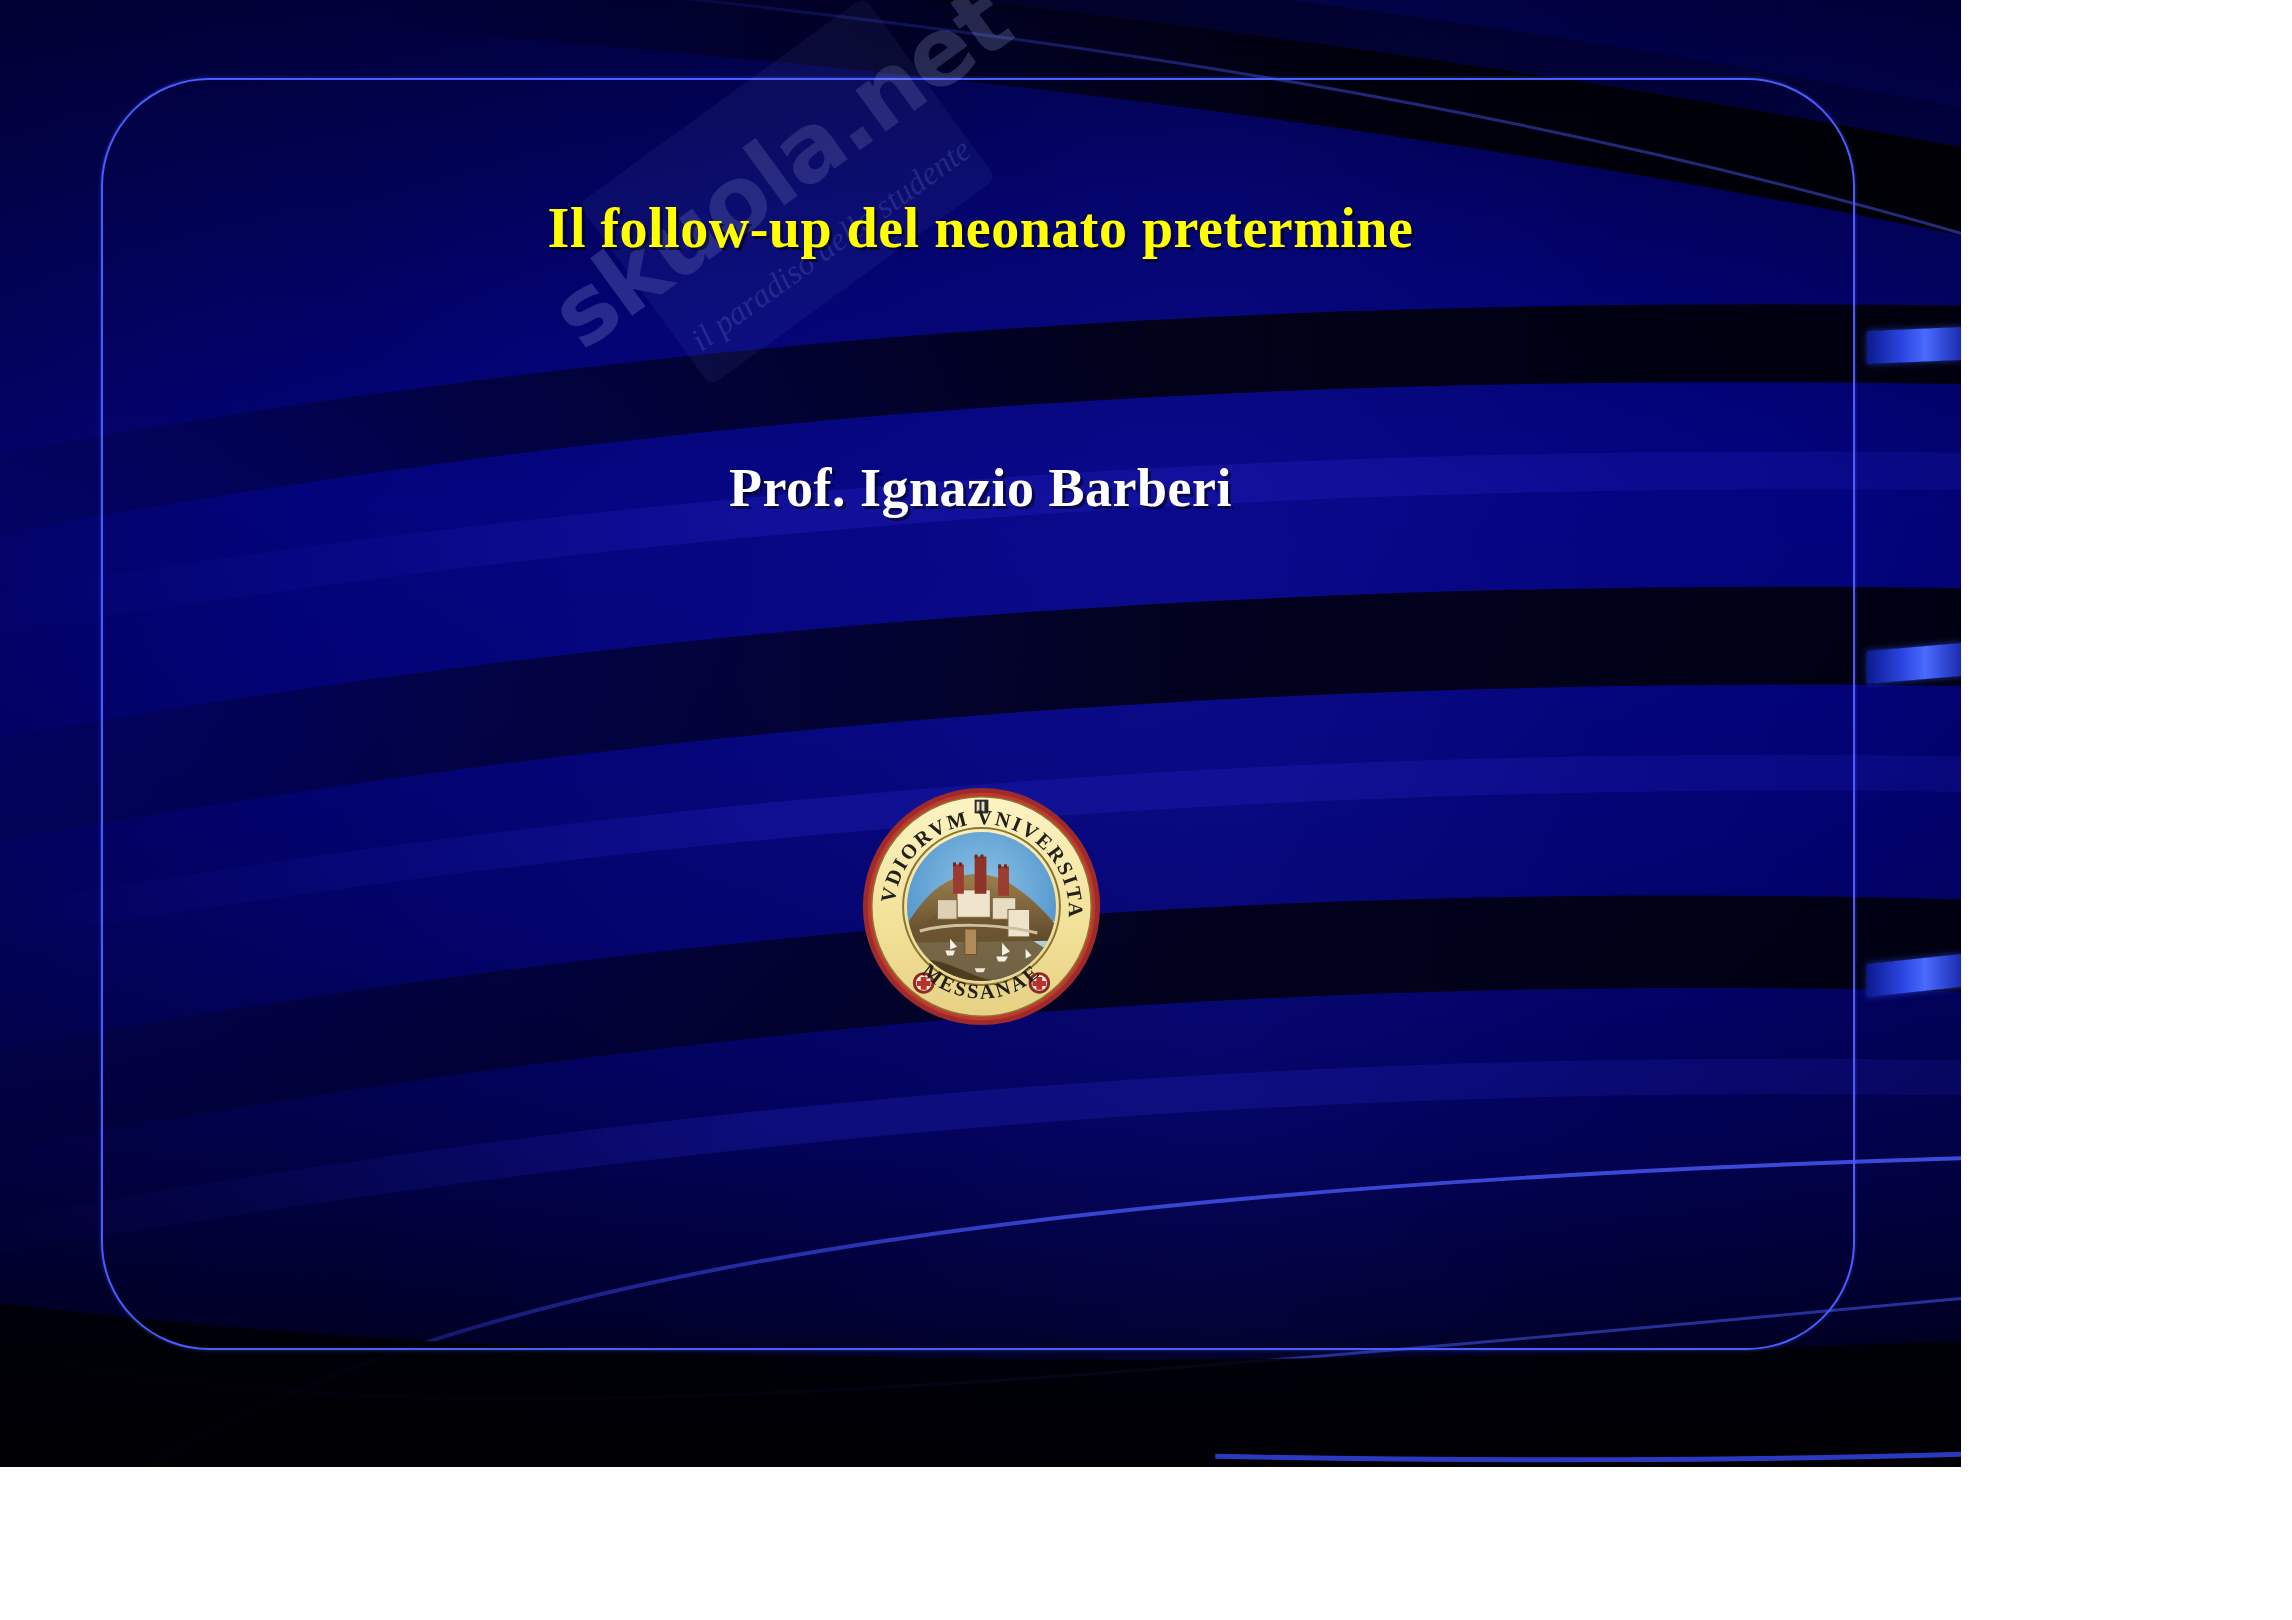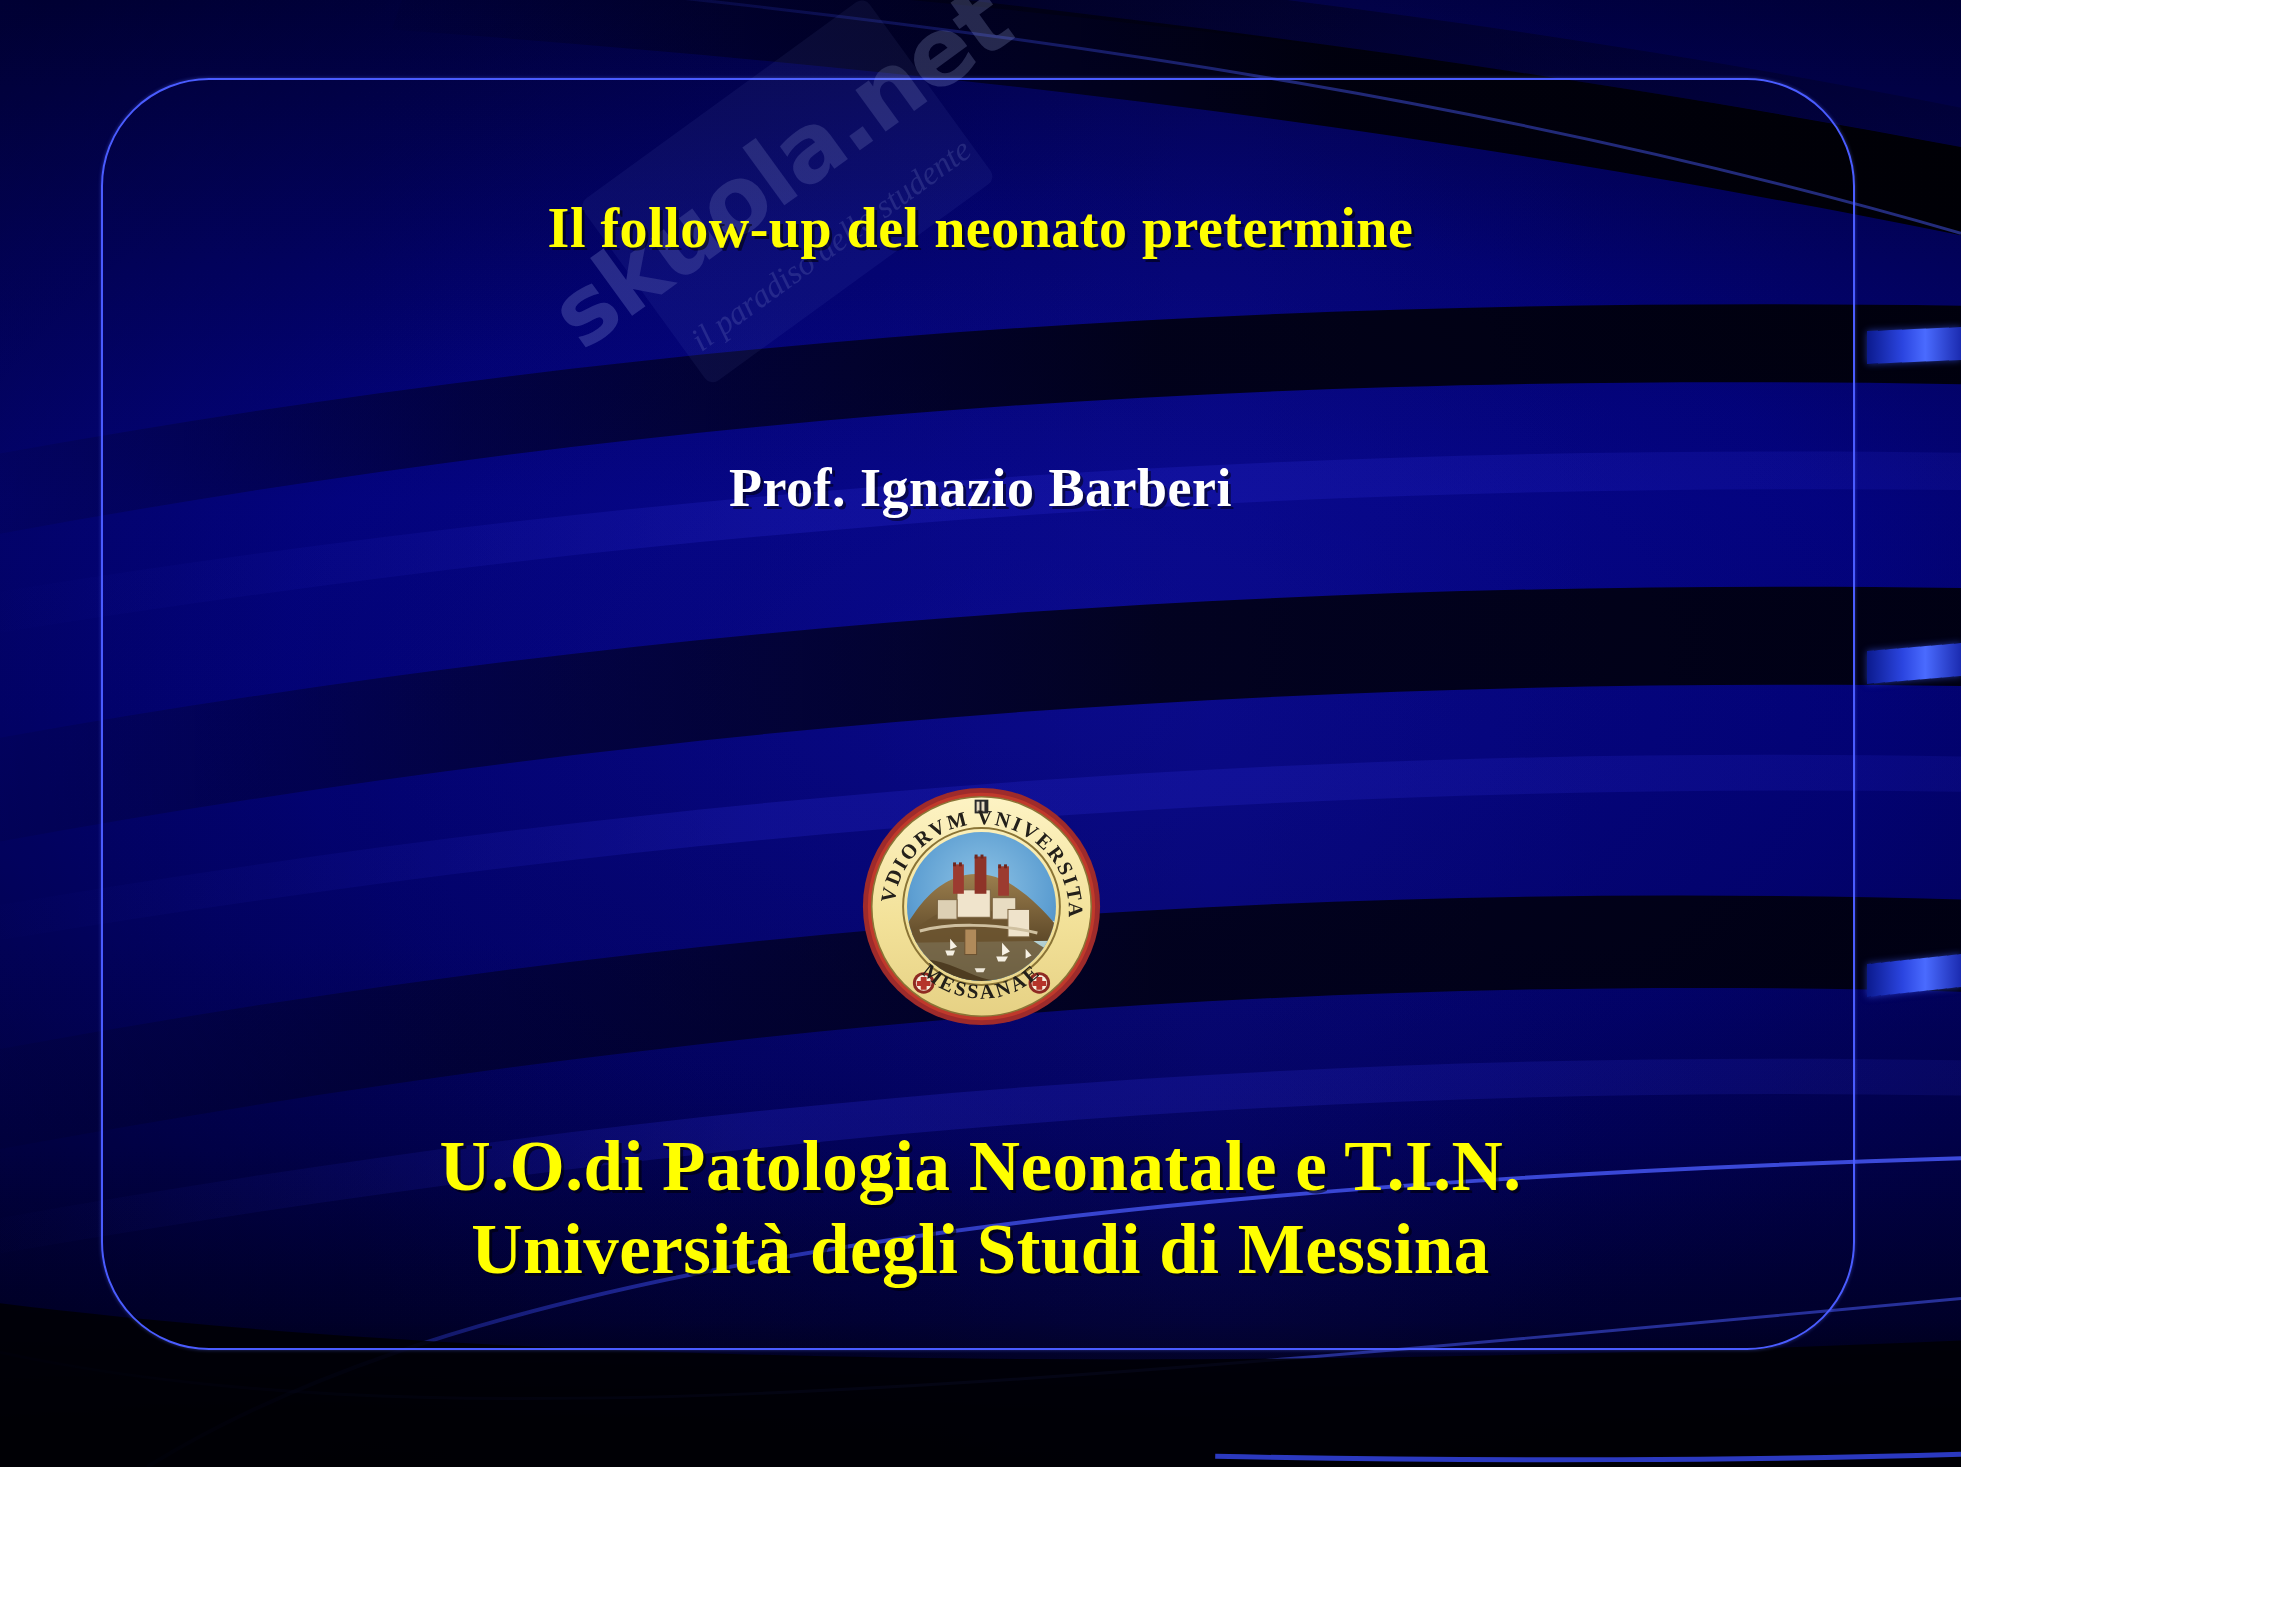--- a/index.html
+++ b/index.html
@@ -389,20 +389,16 @@
 
         <text font-family="'Liberation Serif', serif" font-size="21" font-weight="700" fill="#23201a" letter-spacing="2.2">
           <textPath href="#arcTop" startOffset="50%" text-anchor="middle">STVDIORVM  VNIVERSITAS</textPath>
         </text>
         <text font-family="'Liberation Serif', serif" font-size="21" font-weight="700" fill="#23201a" letter-spacing="2.6">
           <textPath href="#arcBot" startOffset="50%" text-anchor="middle">MESSANAE</textPath>
         </text>
       </svg>
     </div>
 
-    <div class="affil-block">
-      <div class="affil-line">U.O.di Patologia Neonatale e T.I.N.</div>
-      <div class="affil-line">Università degli Studi di Messina</div>
-    </div>
 
   </div>
 </div>
 
 
 </body></html>

